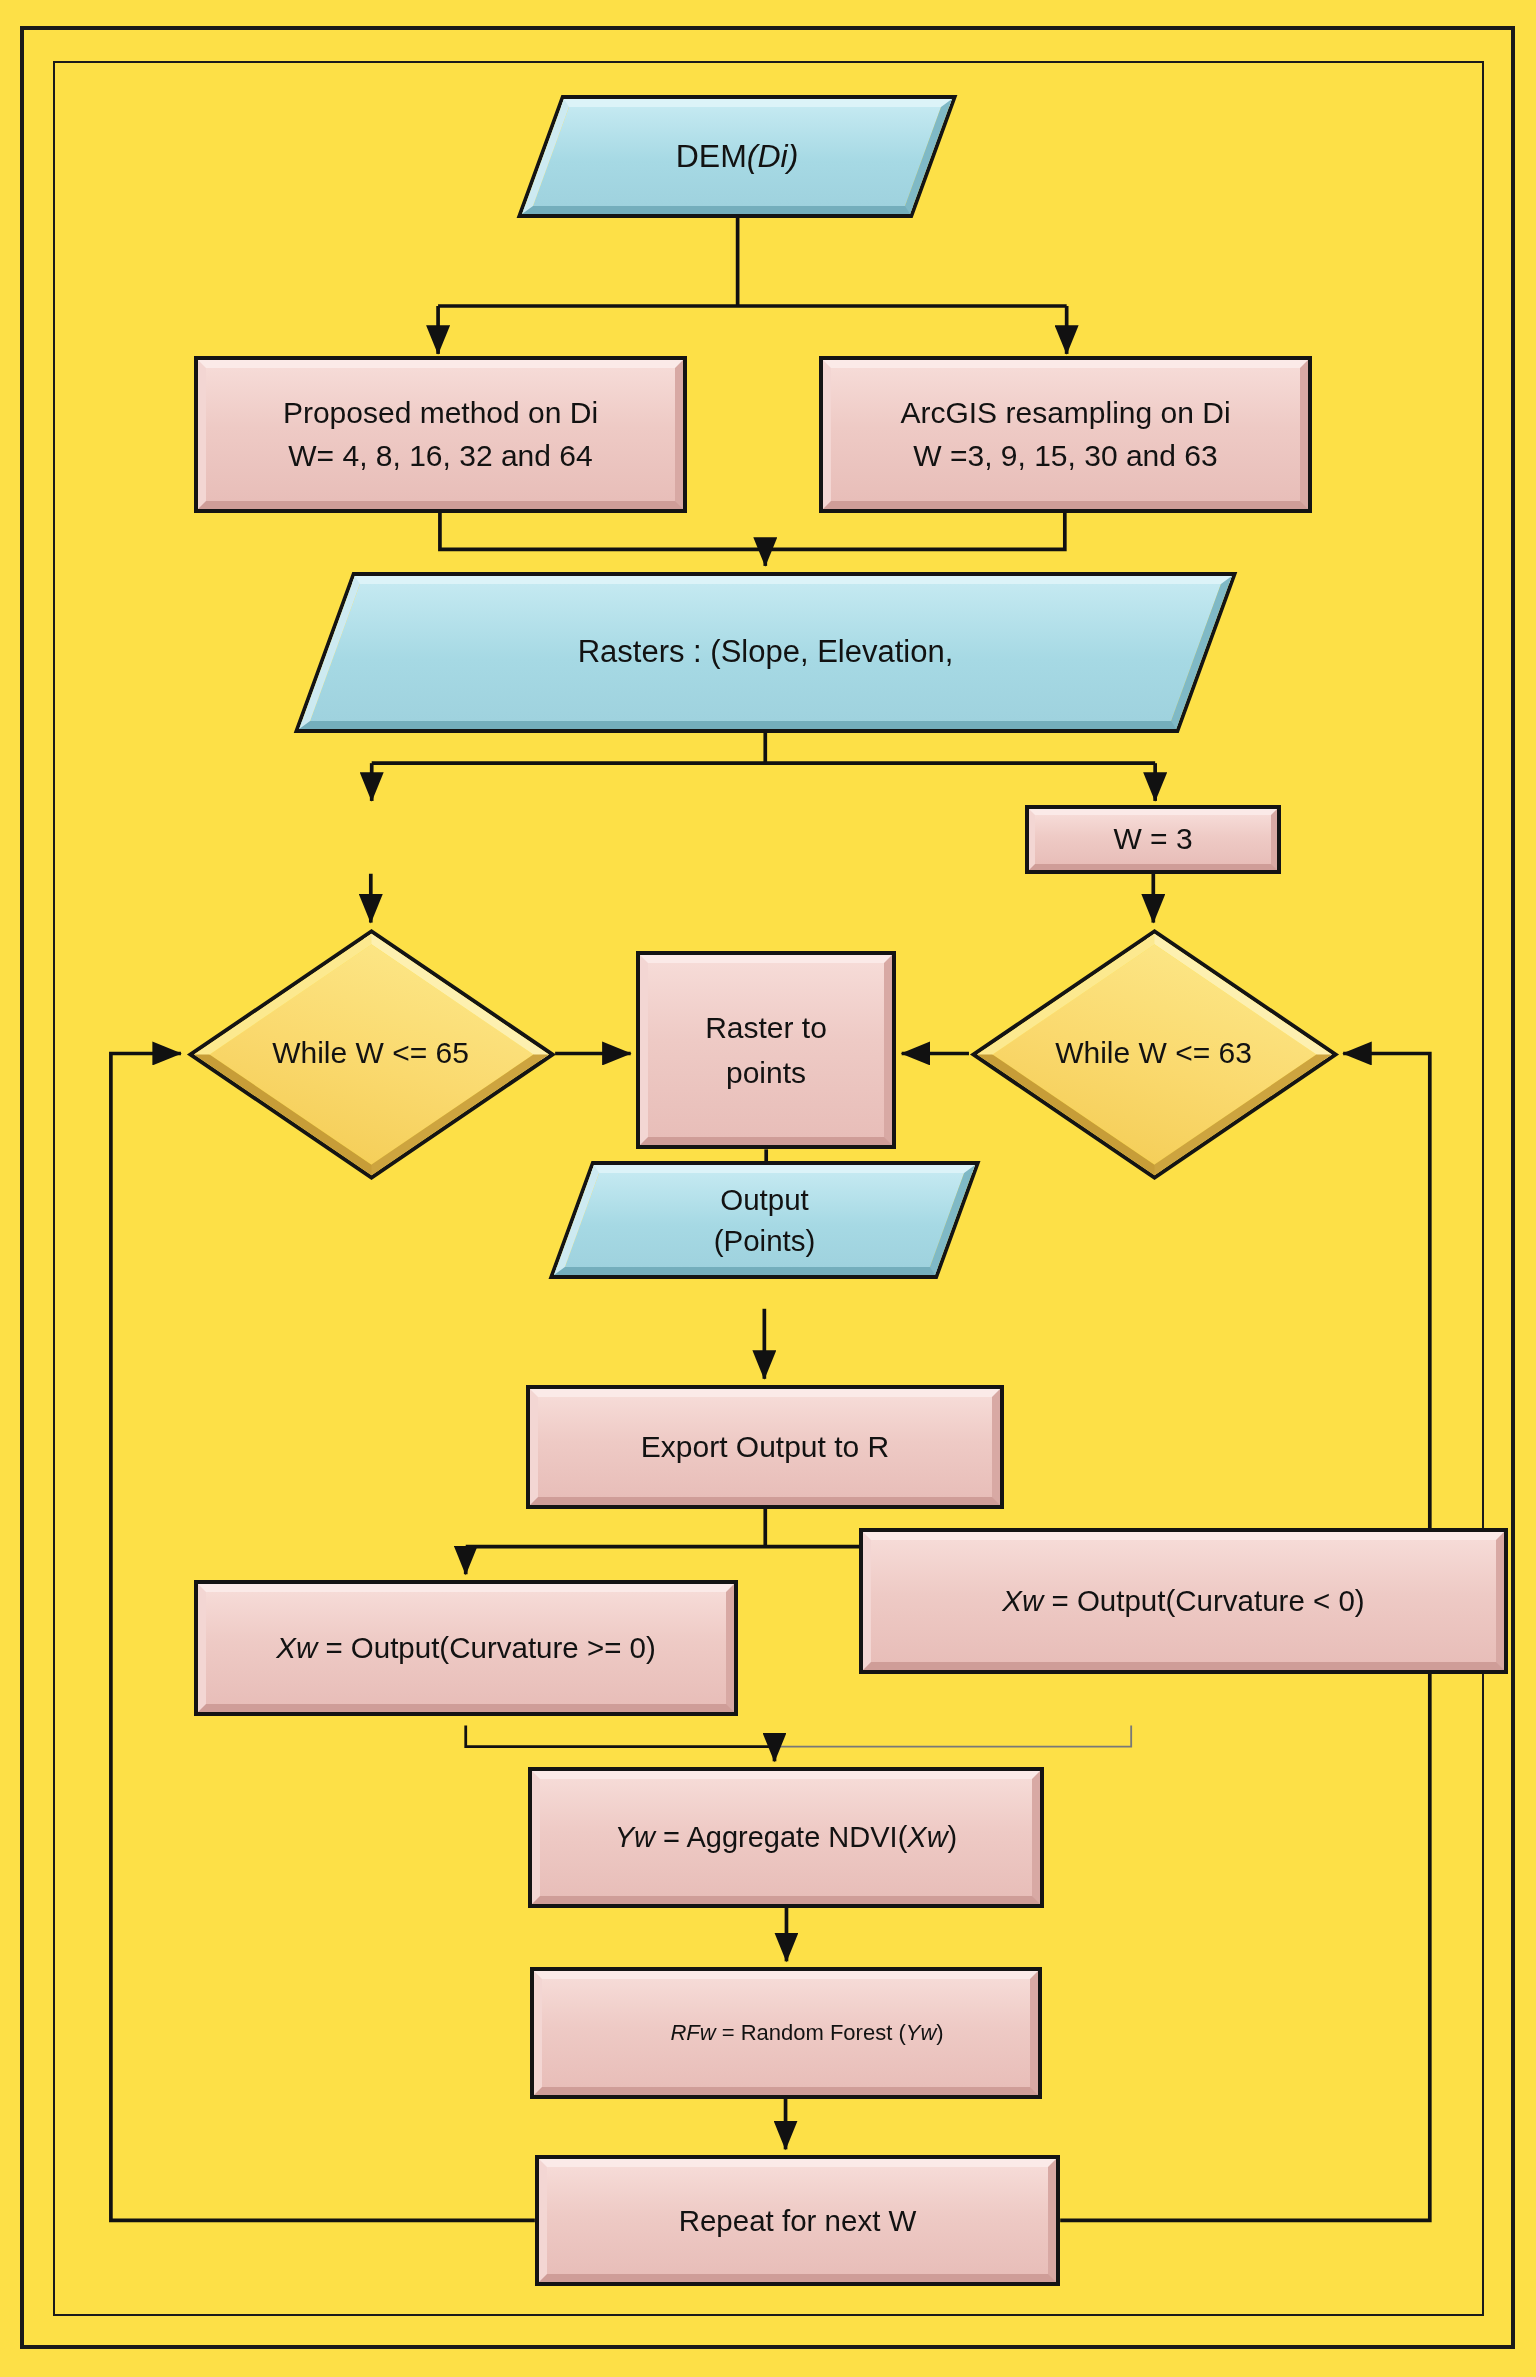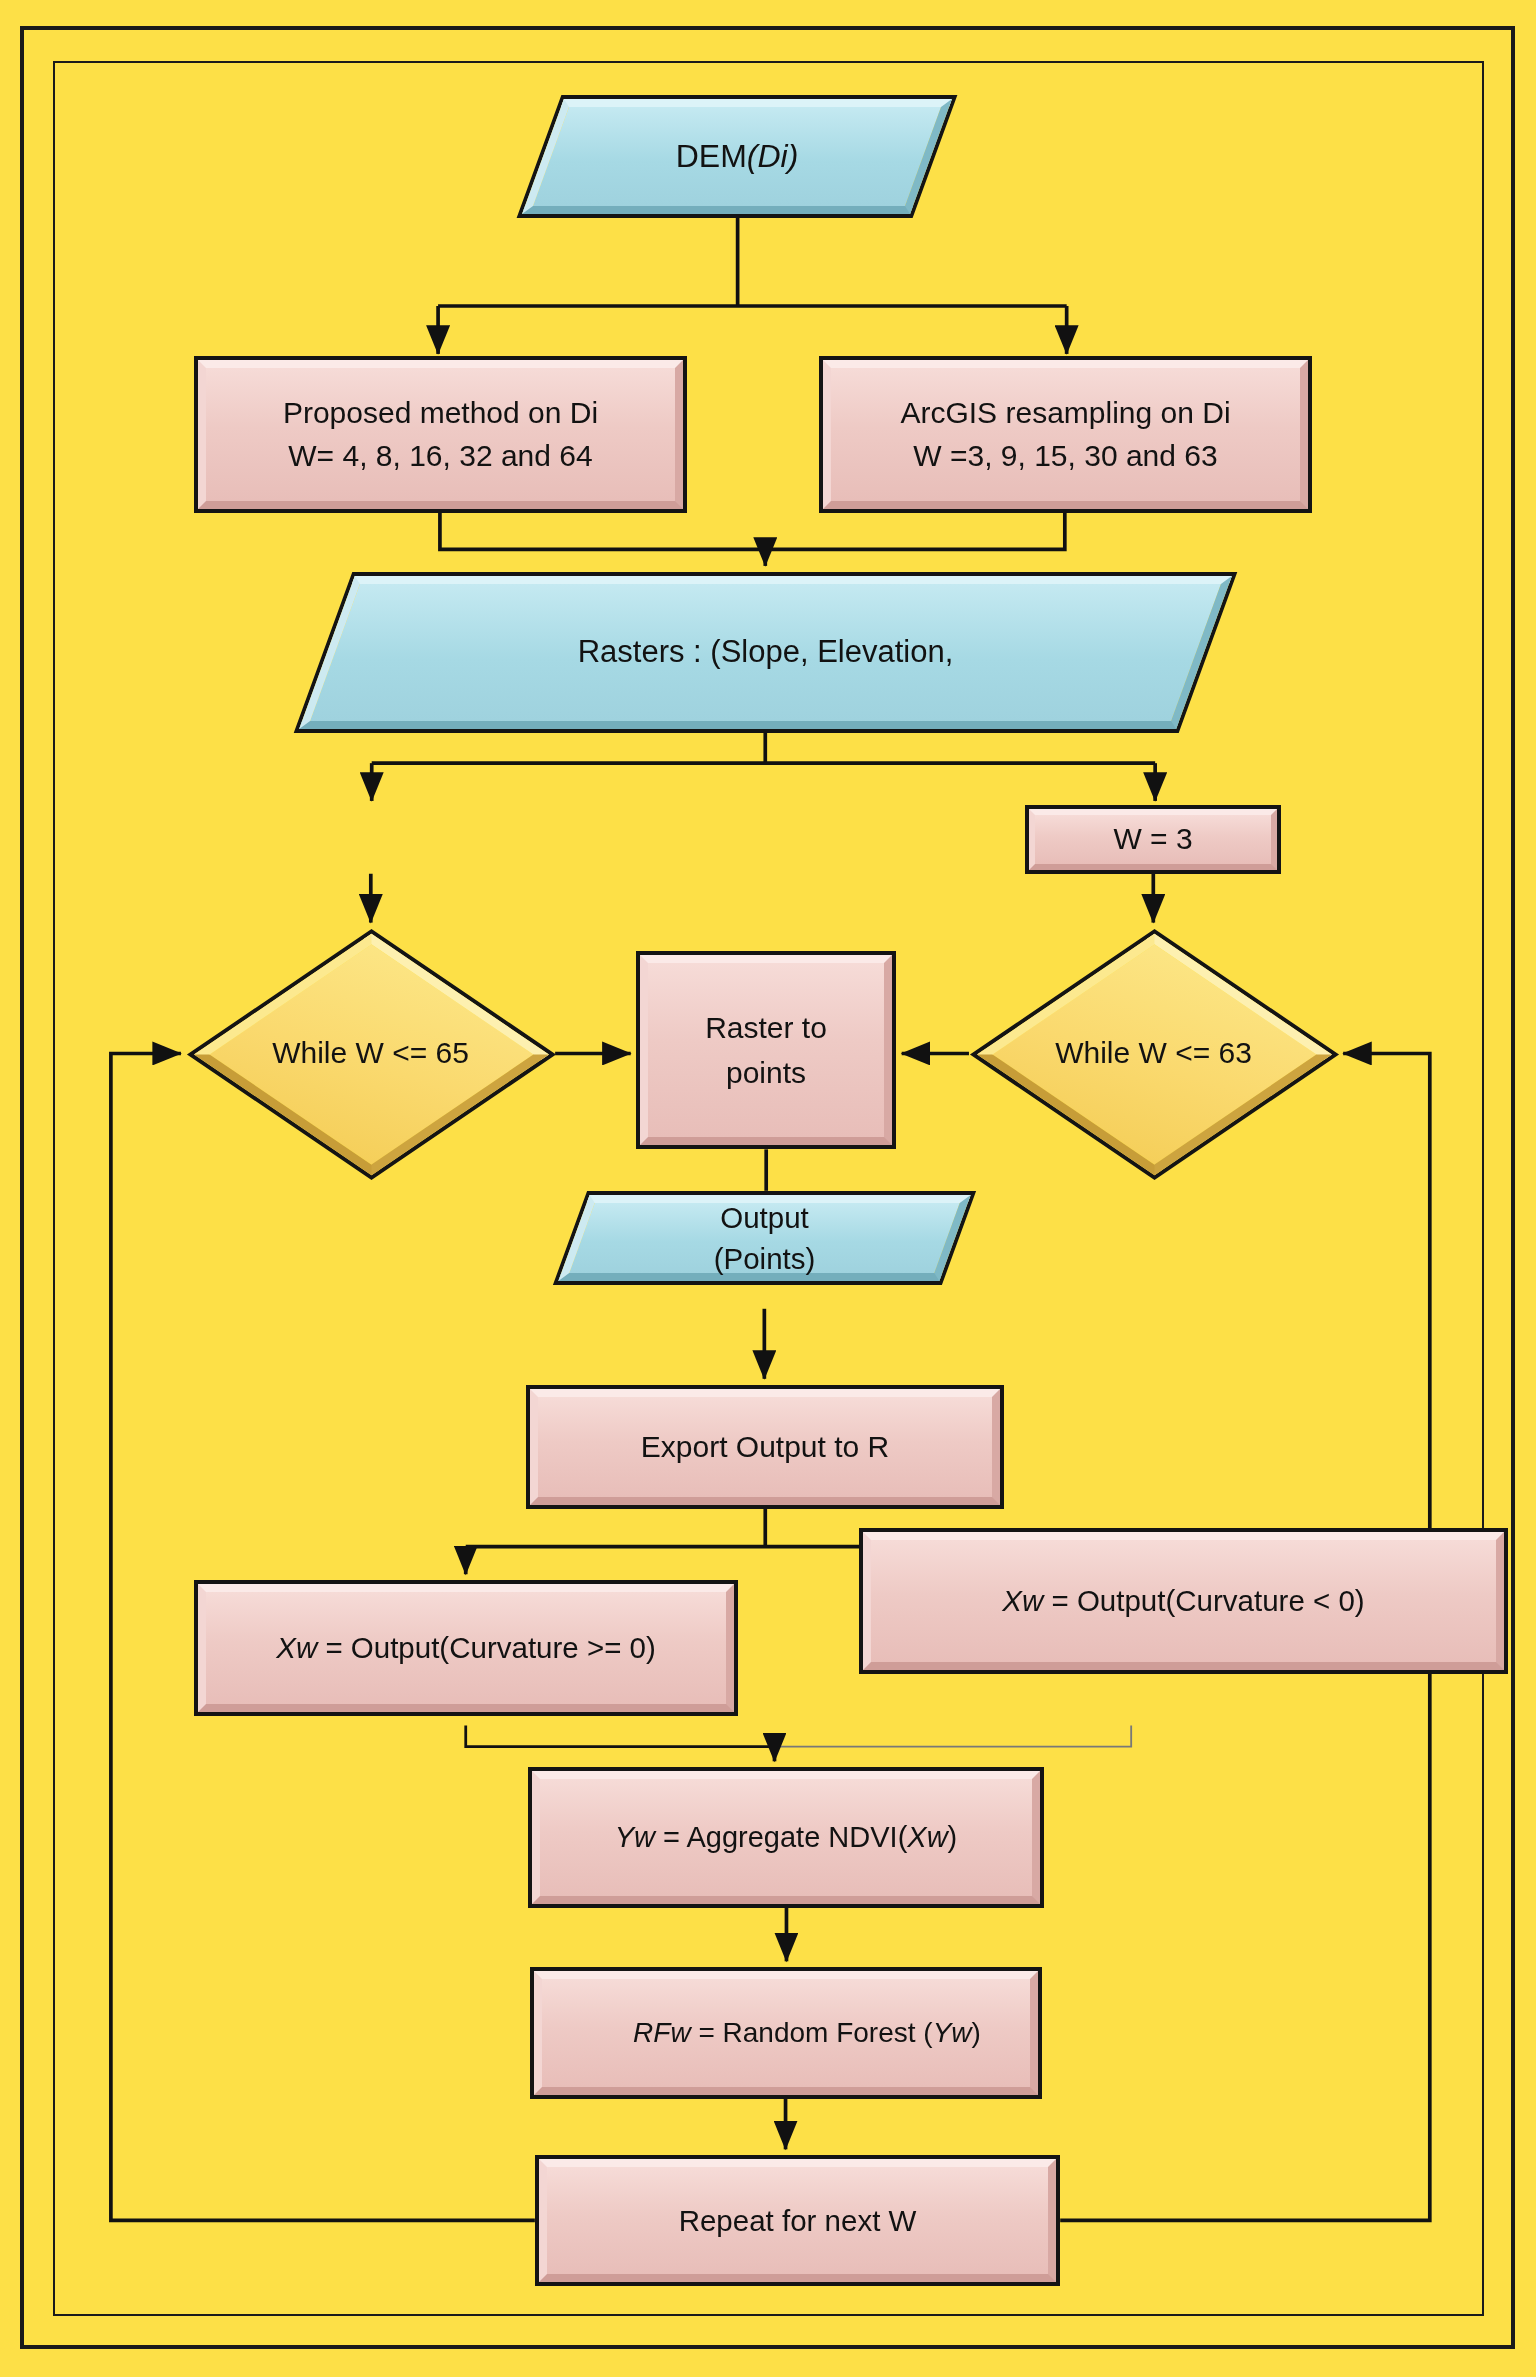--- a/index.html
+++ b/index.html
@@ -163,21 +163,21 @@
   <div class="node" style="left:636px;top:951px;width:260px;height:198px;">
     <div class="shape">
         <div class="fill pink"></div>
       </div>
     <div class="lbl" style="line-height:1.5;">
       <div>Raster to</div>
       <div>points</div>
     </div>
   </div>
 
-  <div class="node" style="left:570px;top:1191px;width:389px;height:94px;">
+  <div class="node" style="left:570px;top:1161px;width:389px;height:118px;">
     <div class="shape para">
         <div class="fill cyan"></div>
       </div>
     <div class="lbl" style="font-size:29.5px;line-height:1.4;">
       <div>Output</div>
       <div>(Points)</div>
     </div>
   </div>
 
   <div class="node" style="left:526px;top:1385px;width:478px;height:124px;">
@@ -213,21 +213,21 @@
       </div>
     <div class="lbl" style="font-size:29px;">
       <div><span class="it">Yw</span><span> = Aggregate NDVI(</span><span class="it">Xw</span><span>)</span></div>
     </div>
   </div>
 
   <div class="node" style="left:530px;top:1967px;width:512px;height:132px;">
     <div class="shape">
         <div class="fill pink"></div>
       </div>
-    <div class="lbl" style="font-size:28px;padding-left:42px;">
+    <div class="lbl" style="font-size:22px;padding-left:42px;">
       <div><span class="it">RFw</span><span> = Random Forest (</span><span class="it">Yw</span><span>)</span></div>
     </div>
   </div>
 
   <div class="node" style="left:535px;top:2155px;width:525px;height:131px;">
     <div class="shape">
         <div class="fill pink"></div>
       </div>
     <div class="lbl" style="font-size:29.5px;">
       <div>Repeat for next W</div>

